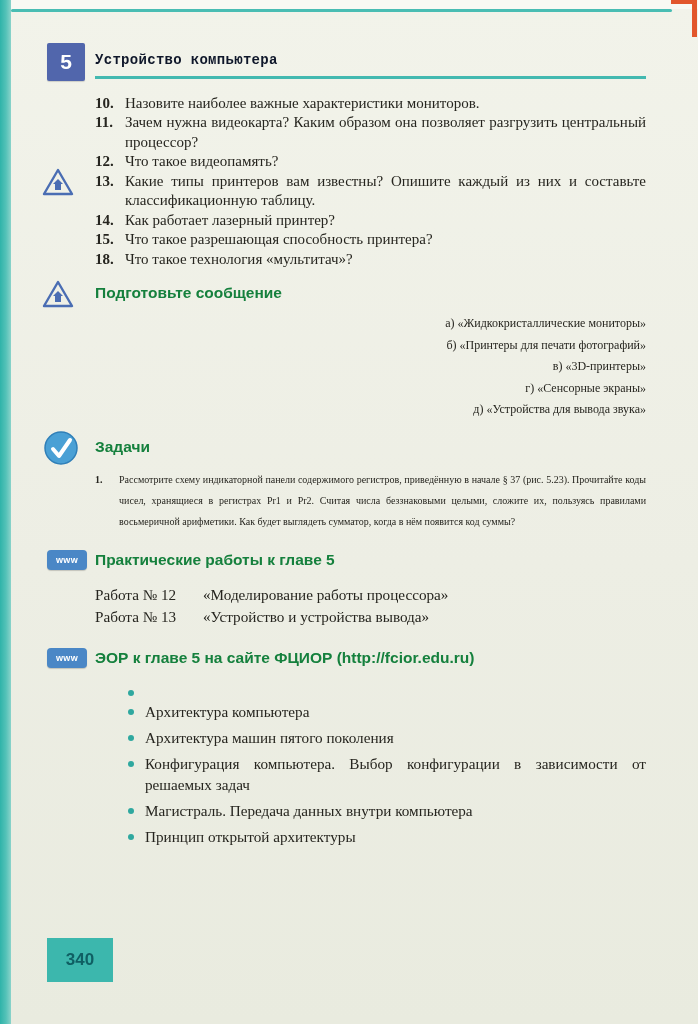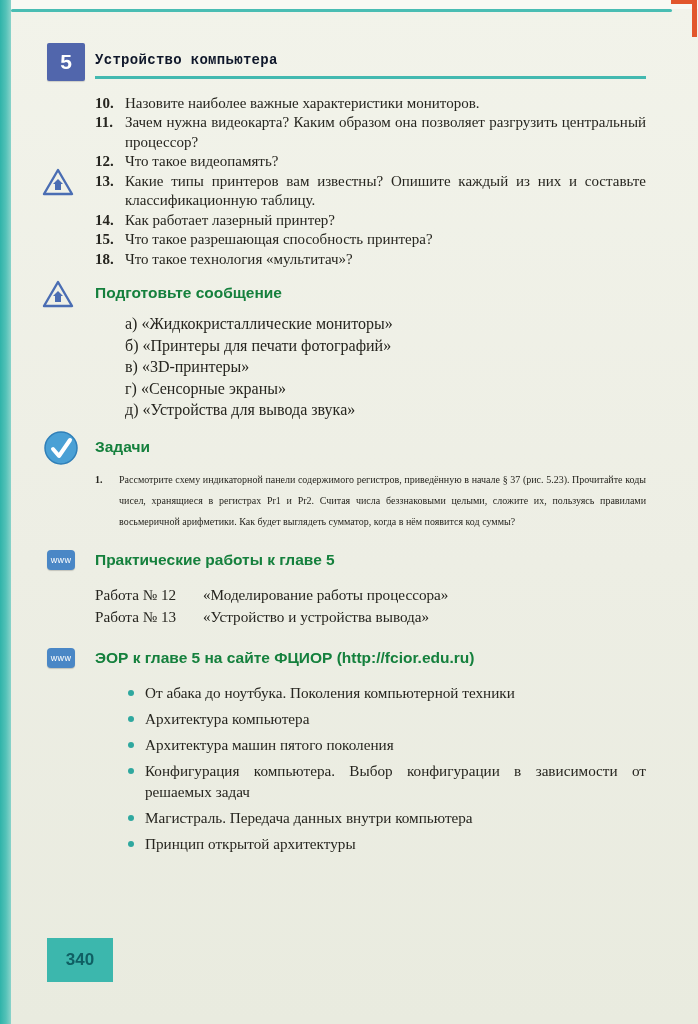--- a/index.html
+++ b/index.html
@@ -48,21 +48,21 @@
   .q-item { padding-left:30px; text-indent:-30px; text-align:justify; }
   .q-num { font-weight:bold; display:inline-block; width:30px; text-indent:0; }
 
   .section-heading {
     font-family:"Liberation Sans",sans-serif; font-weight:bold;
     font-size:15.5px; color:#15803d;
   }
 
   
   .report { margin-top:15px; position:relative; }
-  .report-items { margin-top:11px; padding-left:30px; font-size:16px; line-height:21.5px; }
+  .report-items { margin-top:11px; padding-left:30px; font-size:12px; line-height:21.5px;text-align:right; }
 
   
   .tasks { margin-top:17px; position:relative; }
   .task-list { margin-top:13px; font-size:10px; line-height:21px; }
   .task-item { padding-left:24px; text-indent:-24px; text-align:justify; }
   .t-num { font-weight:bold; display:inline-block; width:24px; text-indent:0; }
 
   
   .practice { margin-top:19px; position:relative; }
   .works { margin-top:15px; font-size:15.2px; line-height:22px; }
@@ -76,23 +76,23 @@
   .eor-item { display:flex; margin-bottom:5px; line-height:21px; }
   .bullet { width:6px; height:6px; border-radius:50%; background:#2fa89f; margin:8px 11px 0 0; flex:none; }
   .eor-text { text-align:justify; }
 
   
   .gutter-icon { position:absolute; }
   .tri-icon { left:-53px; width:32px; height:28px; }
   .tri-q13 { left:-53px; top:74px; width:32px; height:28px; }
   .check-icon { left:-51px; top:-7px; width:34px; height:34px; }
   .www-icon {
-    left:-48px; top:-1px; width:28px; height:20px;
+    left:-48px; top:-1px; width:40px; height:20px;
     background:#4a87c6; border-radius:4px; color:#ffffff;
-    font-family:"Liberation Sans",sans-serif; font-weight:normal; font-size:9px;
+    font-family:"Liberation Sans",sans-serif; font-weight:bold; font-size:9px;
     display:flex; align-items:center; justify-content:center; letter-spacing:0.4px;
     box-shadow:0 1px 1px rgba(0,0,0,0.18);
   }
 
   
   .page-num {
     position:absolute; left:47px; top:938px; width:66px; height:44px;
     background:#3cb7ad; color:#0f5f63;
     font-family:"Liberation Sans",sans-serif; font-weight:bold; font-size:17px;
     display:flex; align-items:center; justify-content:center;
@@ -179,21 +179,20 @@
       </div>
     </div>
   </div>
 
   <div class="eor">
     <span class="gutter-icon www-icon">www</span>
     <div class="section-heading">ЭОР к главе 5 на сайте ФЦИОР (http://fcior.edu.ru)</div>
     <div class="eor-items">
       <div class="eor-item">
           <span class="bullet"></span>
-          <span class="eor-text">От абака до ноутбука. Поколения компьютерной техники</span>
         </div>
       <div class="eor-item">
           <span class="bullet"></span>
           <span class="eor-text">Архитектура компьютера</span>
         </div>
       <div class="eor-item">
           <span class="bullet"></span>
           <span class="eor-text">Архитектура машин пятого поколения</span>
         </div>
       <div class="eor-item">

